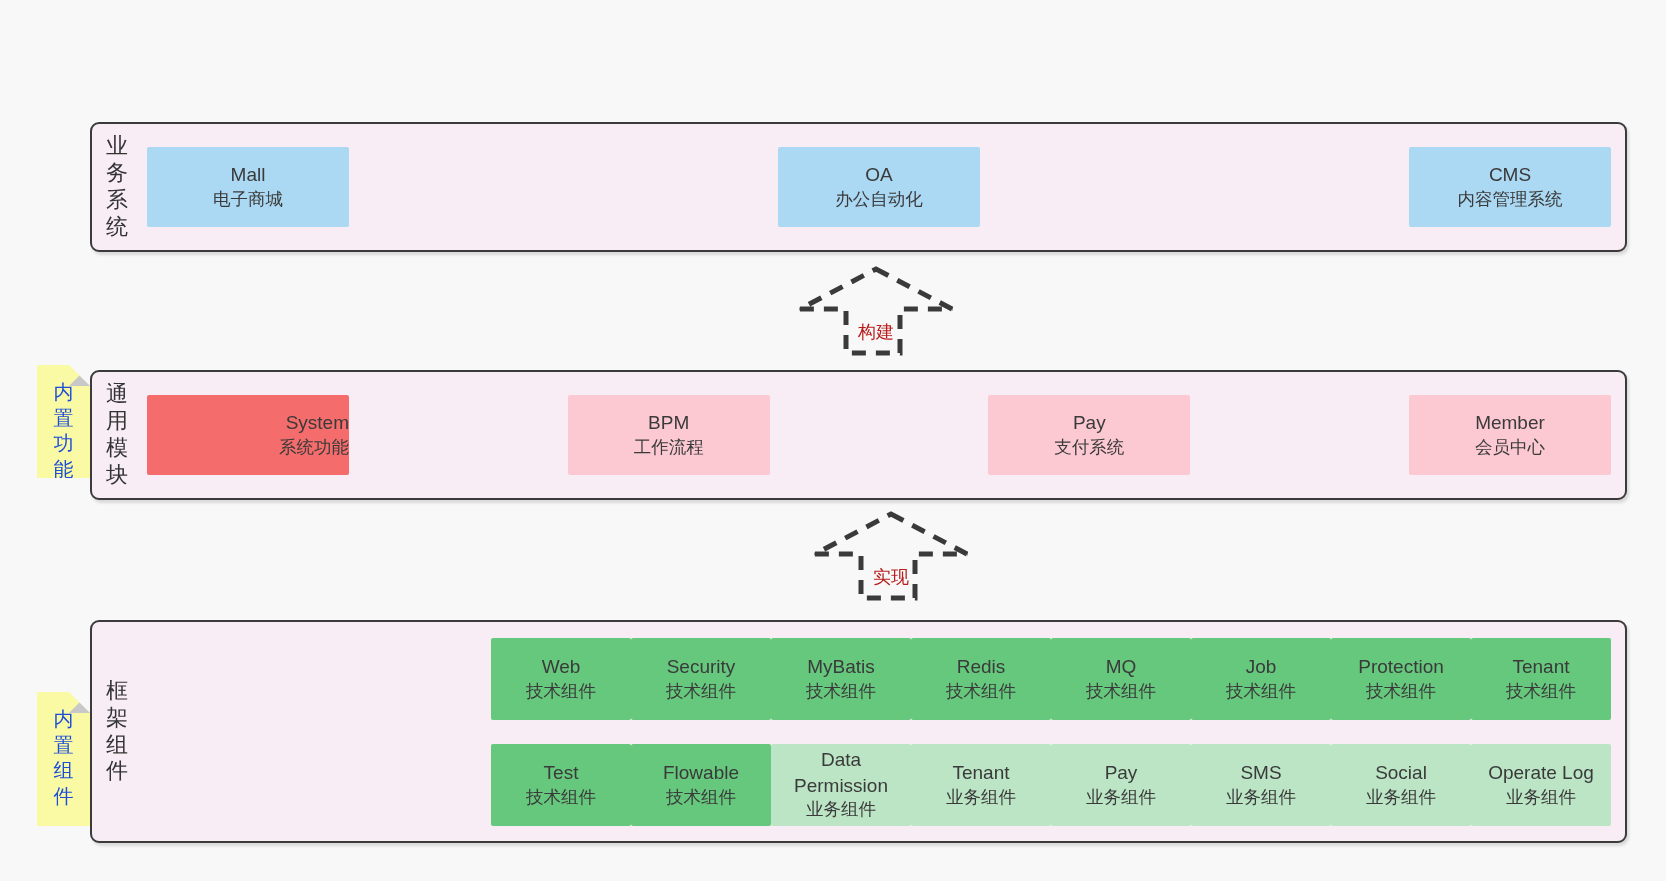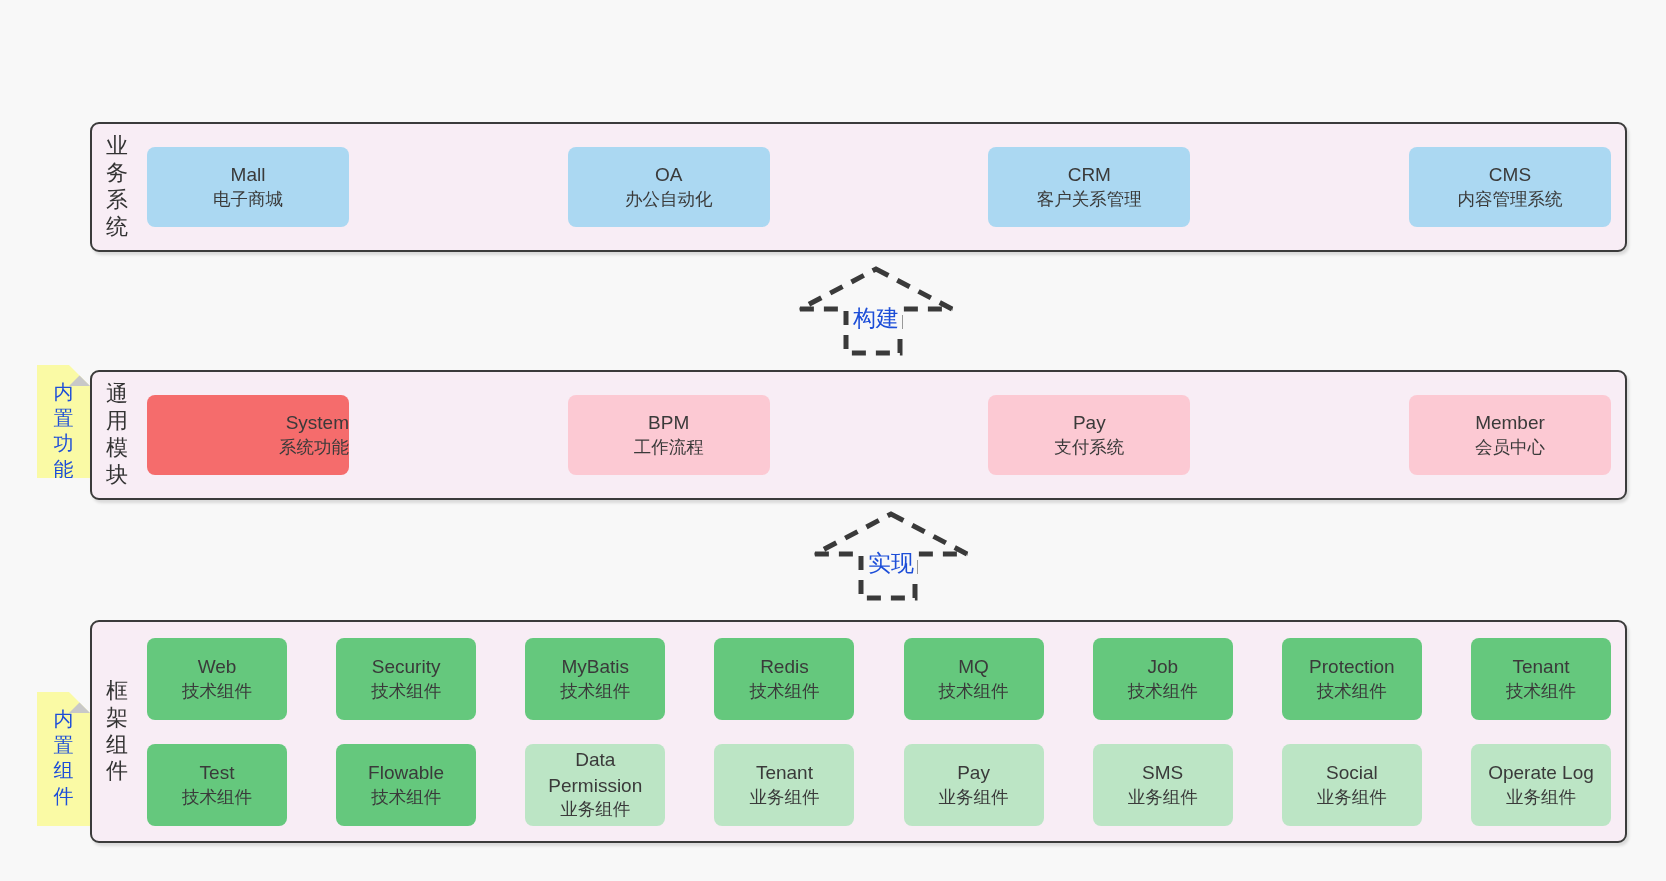--- a/index.html
+++ b/index.html
@@ -23,23 +23,23 @@
   .layer-label{
     flex:0 0 auto;width:27px;margin-left:14px;
     font-size:22px;line-height:1.22;letter-spacing:1px;
     word-break:break-all;text-align:left;color:#333;font-family:Liberation Serif, serif;
   }
   .boxes{
     flex:1;display:flex;justify-content:space-between;
     margin:0 14px 0 14px;
   }
   .rows{flex:1;display:flex;flex-direction:column;gap:24px;margin:0 14px 0 14px;}
-  .rows .boxes{margin:0;}
+  .rows .boxes{margin:0;justify-content:flex-end;}
   .box{
-    width:202px;height:80px;border-radius:8px;
+    width:202px;height:80px;border-radius:2px;
     display:flex;flex-direction:column;align-items:center;justify-content:center;
     text-align:center;line-height:1.35;
   }
   .rows .box{width:140px;height:82px;}
   .box-en{font-size:19px;white-space:pre-line;}
   .box-zh{font-size:17.5px;}
   .blue{background:var(--blue,#abd8f2);}
   .red{background:var(--red,#f56c6c);align-items:flex-end;}
   .pink{background:var(--pink,#fcc9d3);}
   .green-dark{background:var(--green_dark,#65c87d);}
@@ -59,44 +59,40 @@
   .note-fold{
     position:absolute;top:0;right:0;width:0;height:0;
     border-style:solid;border-width:0 0 21px 21px;
     border-color:transparent transparent var(--note_fold,#c8c8c8) transparent;
   }
   .arrow{position:absolute;width:160px;height:92px;}
   #arrow-build{left:796px;top:265px;}
   #arrow-implement{left:811px;top:510px;}
   .arrow svg{display:block;width:160px;height:92px;}
   .arrow-label{
-    position:absolute;top:38px;left:50%;transform:translateX(-50%);
-    font-size:23px;background:var(--page_bg,#f8f8f8);padding:0 3px;color:#1d4ed8;
+    position:absolute;top:55px;left:50%;transform:translateX(-50%);
+    font-size:18px;background:var(--page_bg,#f8f8f8);padding:0 3px;color:#b91c1c;
     white-space:nowrap;
   }
 </style>
 </head>
 <body style="--page_bg: #f8f8f8; --panel_bg: #f8edf5; --panel_border: #3b3b3b; --blue: #abd8f2; --red: #f56c6c; --pink: #fcc9d3; --green_dark: #65c87d; --green_light: #bce5c5; --note_yellow: #fafaa5; --note_fold: #c8c8c8; --text: #3a3a3a;">
 
 <section class="layer" id="layer-business">
   <div class="layer-label">业务系统</div>
   <div class="boxes">
       <div class="box blue">
         <div class="box-en">Mall</div>
         <div class="box-zh">电子商城</div>
       </div>
       <div class="box blue">
         <div class="box-en">OA</div>
         <div class="box-zh">办公自动化</div>
       </div>
       <div class="box blue">
-        <div class="box-en">CRM</div>
-        <div class="box-zh">客户关系管理</div>
-      </div>
-      <div class="box blue">
         <div class="box-en">CMS</div>
         <div class="box-zh">内容管理系统</div>
       </div>
     </div>
 </section>
 
 <div class="arrow" id="arrow-build">
   <svg viewBox="0 0 160 92">
     <path d="M80 4 L156 44 L104 44 L104 88 L50 88 L50 44 L4 44 Z" fill="none" stroke="#3a3a3a" stroke-width="5" stroke-dasharray="14 10"></path>
   </svg>

